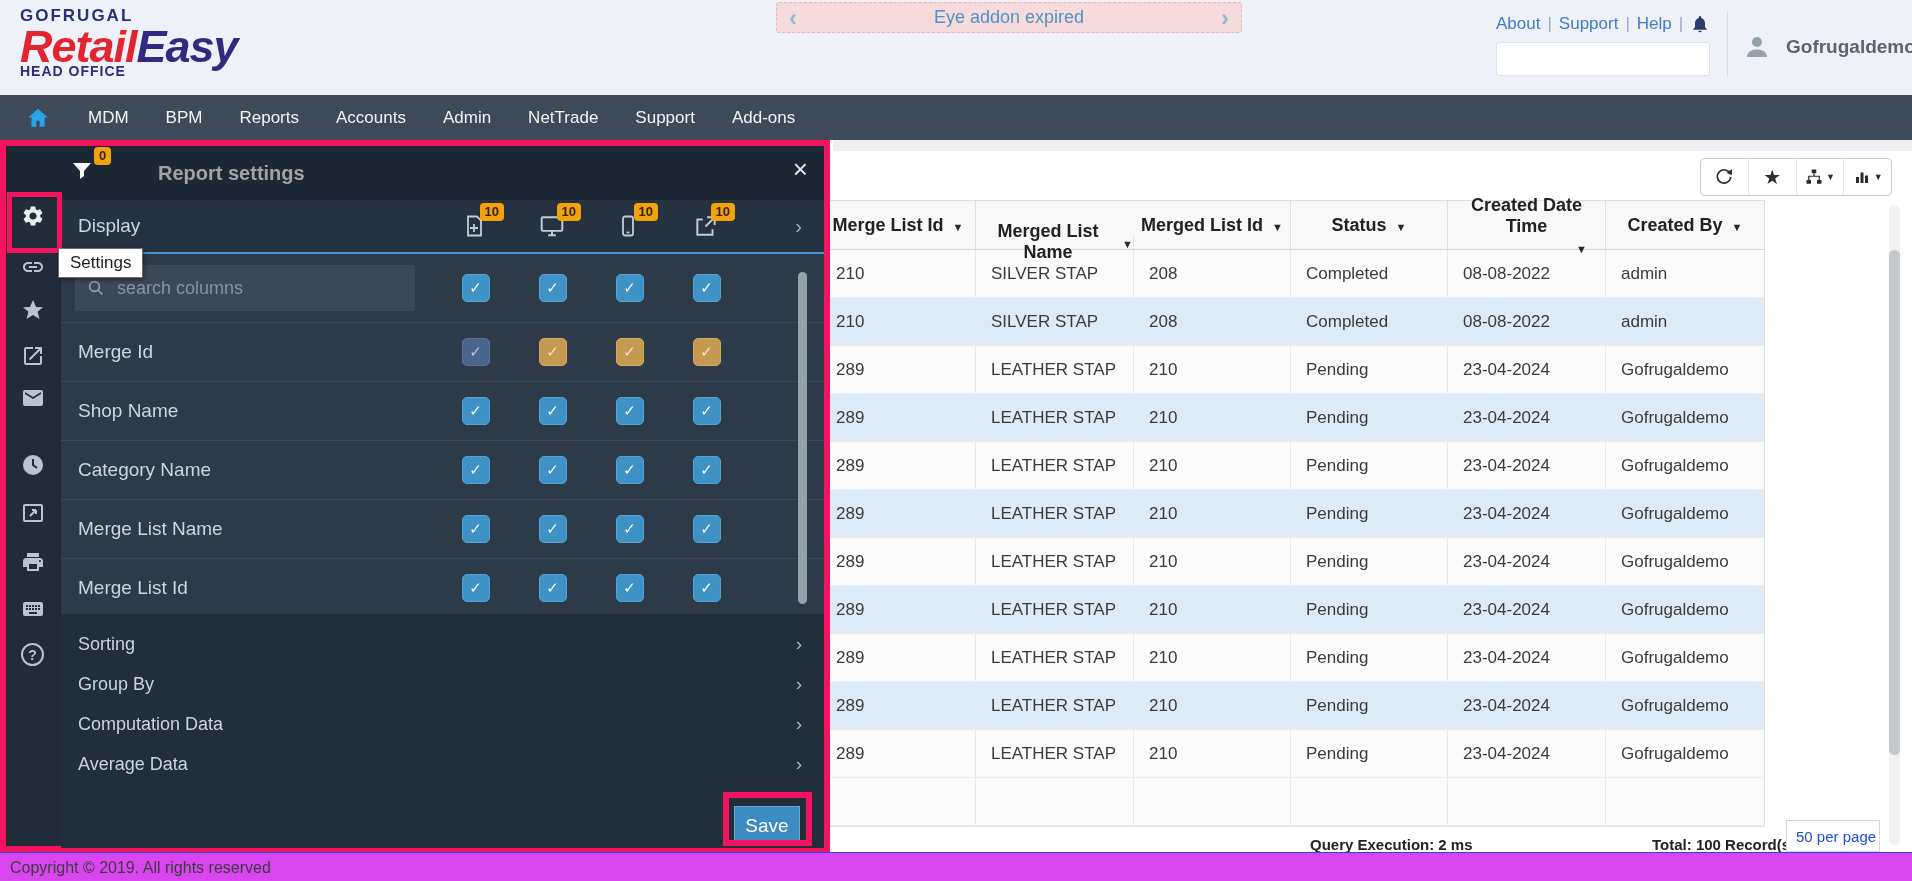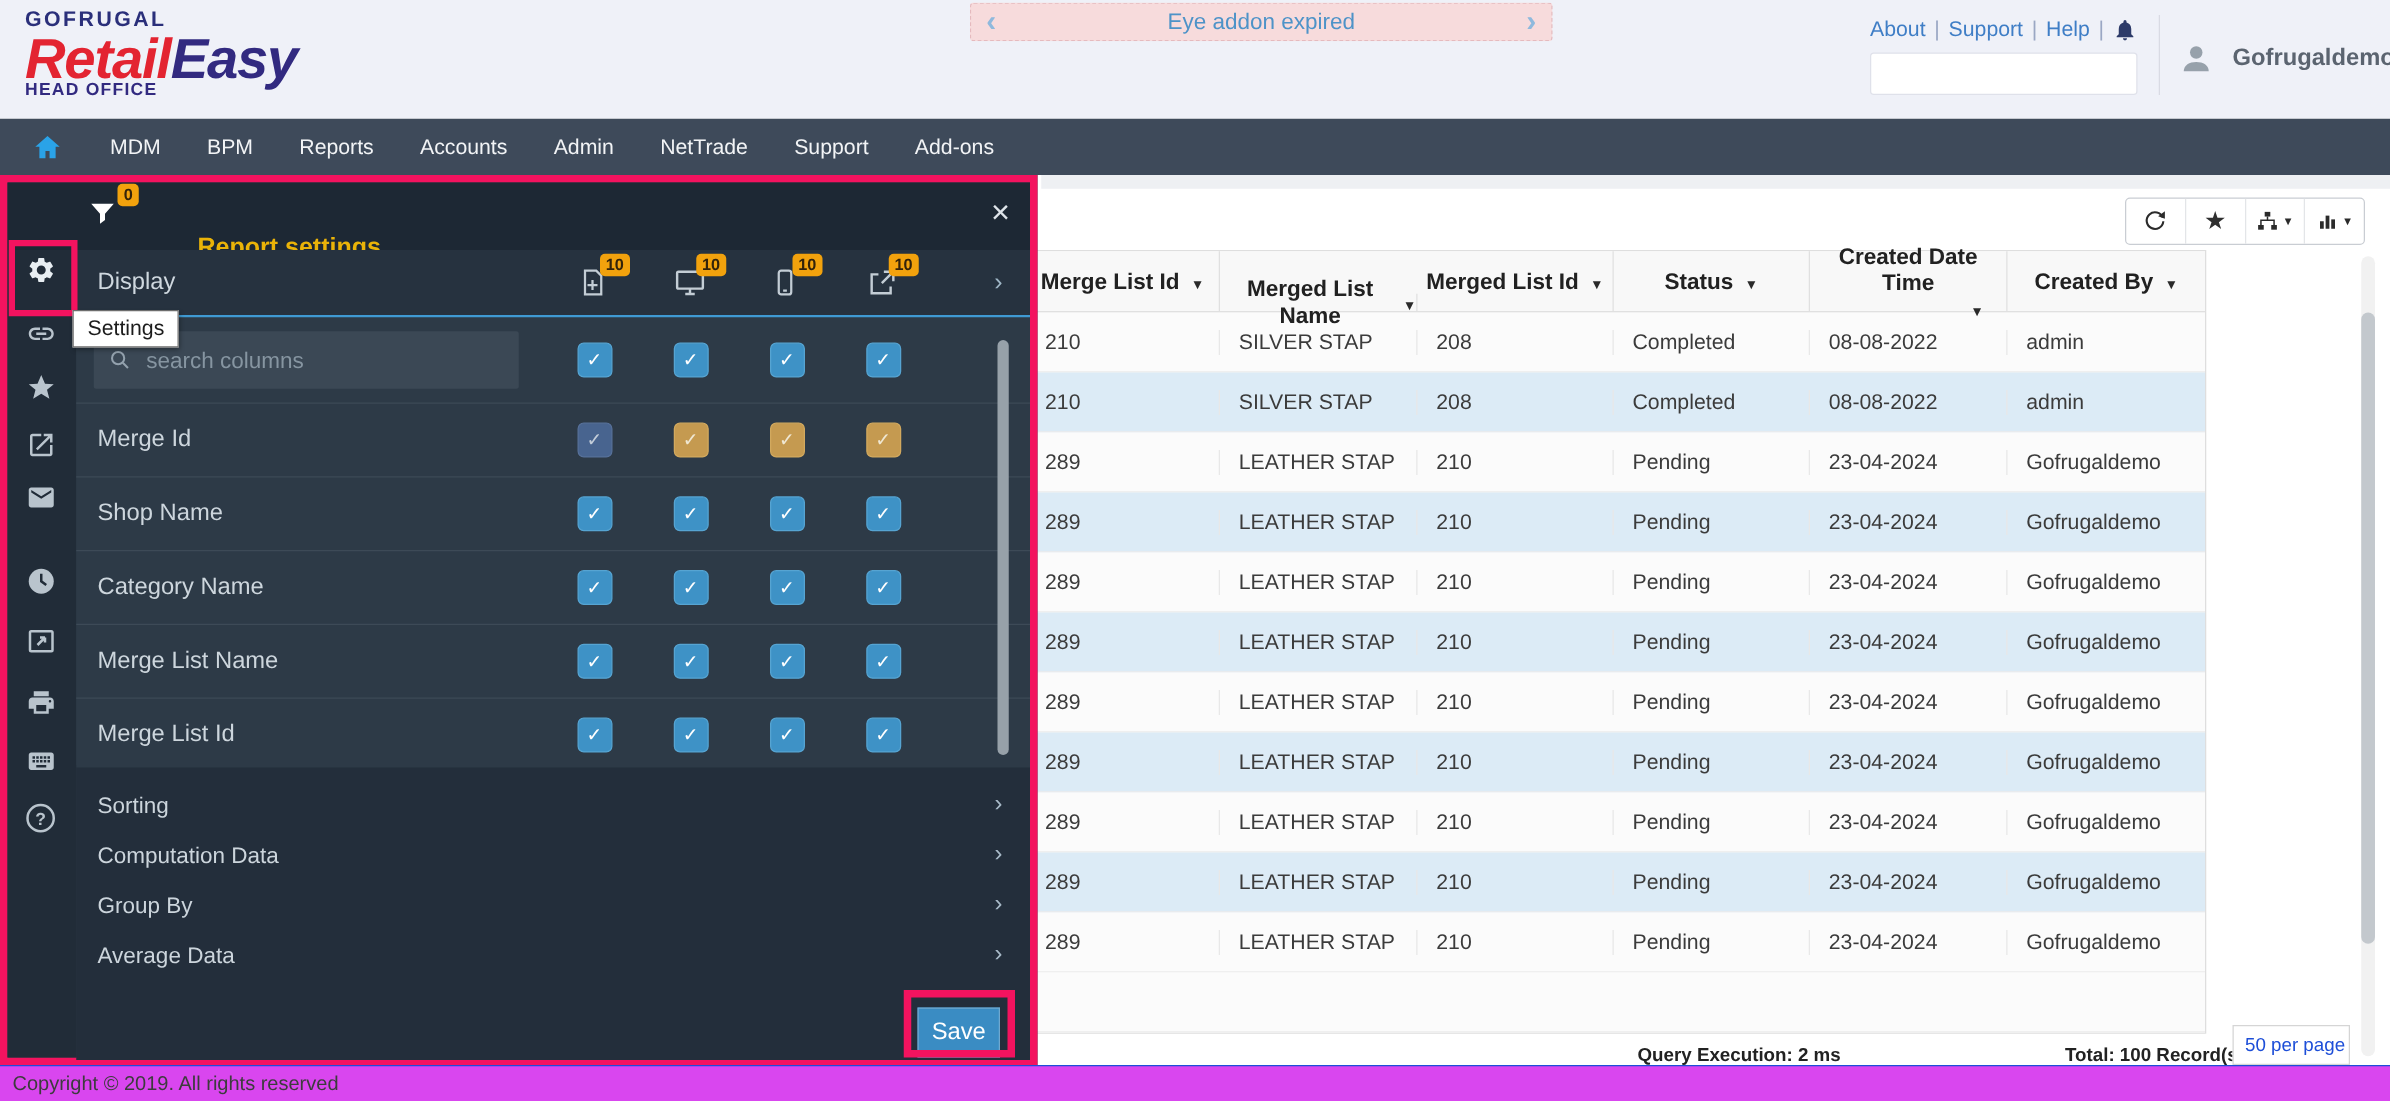--- a/index.html
+++ b/index.html
@@ -47,41 +47,41 @@
   .thead{display:flex;height:48px;background:#f8f8f8;border-bottom:1px solid #d8d8d8;}
   .th{box-sizing:border-box;border-right:1px solid #e0e0e0;display:flex;align-items:center;justify-content:center;
       gap:9px;font-size:18px;font-weight:bold;color:#212121;text-align:center;}
   .th:last-child{border-right:none;}
   .th:nth-child(1){width:155px;}.th:nth-child(2){width:158px;}.th:nth-child(3){width:157px;}
   .th:nth-child(4){width:157px;}.th:nth-child(5){width:158px;}.th:nth-child(6){width:158px;}
   .th-arrow::before{content:"▼";font-size:11px;color:#2a2a2a;}
   .th.tight{gap:2px;margin-top:34px;}
   .th.below{flex-direction:column;gap:0;padding-top:3px;}
   .th.below .th-arrow{align-self:flex-end;margin-right:18px;}
-  .tr{display:flex;height:47px;border-bottom:1px solid #ececec;background:#fbfbfb;align-items:center;}
+  .tr{display:flex;height:47px;border-bottom:1px solid #ececec;background:#fbfbfb;}
   .tr.hl{background:#dcebf6;}
   .td{box-sizing:border-box;border-right:1px solid #e8e8e8;padding-left:15px;display:flex;align-items:center;
       font-size:17px;color:#3b3b3b;overflow:hidden;white-space:nowrap;}
   .td:last-child{border-right:none;}
   .td:nth-child(1){width:155px;}.td:nth-child(2){width:158px;}.td:nth-child(3){width:157px;}
   .td:nth-child(4){width:157px;}.td:nth-child(5){width:158px;}.td:nth-child(6){width:158px;}
   .qexec{position:absolute;left:1310px;top:836px;font-size:15px;font-weight:bold;color:#222;}
   .total{position:absolute;left:1652px;top:836px;font-size:15px;font-weight:bold;color:#222;}
   .perpage{position:absolute;left:1786px;top:820px;width:94px;height:32px;background:#fff;border:1px solid #d5d5d5;
            display:flex;align-items:center;padding-left:9px;font-size:15px;color:#1d4ed8;box-sizing:border-box;cursor:pointer;}
   .vtrack{position:absolute;left:1889px;top:205px;width:11px;height:640px;background:#f1f1f1;border-radius:6px;}
   .vthumb{position:absolute;left:1889px;top:250px;width:11px;height:505px;background:#c3c8cd;border-radius:6px;cursor:pointer;}
   
   .panel{position:absolute;left:0;top:140px;width:830px;height:712px;background:#2d3a47;
          border:6px solid #f3135f;box-sizing:border-box;z-index:5;}
   .p-header{position:absolute;left:0;top:0;width:818px;height:54px;background:#1d2834;}
   .p-filter{position:absolute;left:64px;top:13px;}
   .p-filter-badge{position:absolute;left:88px;top:1px;}
   .badge{background:#f2a20d;color:#33230a;font-weight:bold;font-size:13px;border-radius:4px;padding:1px 5px;line-height:1.25;}
-  .p-title{position:absolute;left:152px;top:0;line-height:54px;font-size:20px;font-weight:bold;color:#eab308;margin-top:25px;}
+  .p-title{position:absolute;left:152px;top:0;line-height:54px;font-size:20px;font-weight:bold;color:#a3a3a3;}
   .p-close{position:absolute;right:16px;top:10px;font-size:26px;color:#dfe5ea;cursor:pointer;line-height:1;}
   .p-close::before{content:"×";}
   .rail{position:absolute;left:0;top:54px;width:55px;height:646px;background:#212c38;}
   .rail-btn{position:absolute;left:15px;width:24px;height:24px;cursor:pointer;color:#b9c4cd;}
   .help-glyph{width:19px;height:19px;border:2px solid #b9c4cd;border-radius:50%;color:#b9c4cd;
               font-size:14px;font-weight:bold;display:flex;align-items:center;justify-content:center;}
   .help-glyph::before{content:"?";}
   .pink-gear-box{position:absolute;left:1px;top:46px;width:55px;height:61px;border:5px solid #f3135f;box-sizing:border-box;z-index:8;}
   .tooltip{position:absolute;left:52px;top:102px;background:#ffffff;border:1px solid #6d6d6d;color:#1c1c1c;
            font-size:17px;padding:4px 11px;z-index:9;box-shadow:1px 2px 4px rgba(0,0,0,.4);}
@@ -573,25 +573,25 @@
     </div>
 
     <div class="p-scroll"></div>
 
     <div class="sections">
         <div class="sec-row">
           <span class="sec-label">Sorting</span>
           <span class="sec-chev chev-r"></span>
         </div>
         <div class="sec-row">
+          <span class="sec-label">Group By</span>
+          <span class="sec-chev chev-r"></span>
+        </div>
+        <div class="sec-row">
           <span class="sec-label">Computation Data</span>
-          <span class="sec-chev chev-r"></span>
-        </div>
-        <div class="sec-row">
-          <span class="sec-label">Group By</span>
           <span class="sec-chev chev-r"></span>
         </div>
         <div class="sec-row">
           <span class="sec-label">Average Data</span>
           <span class="sec-chev chev-r"></span>
         </div>
       </div>
 
     <div class="save-btn">Save</div>
     <div class="pink-save-box"></div>

